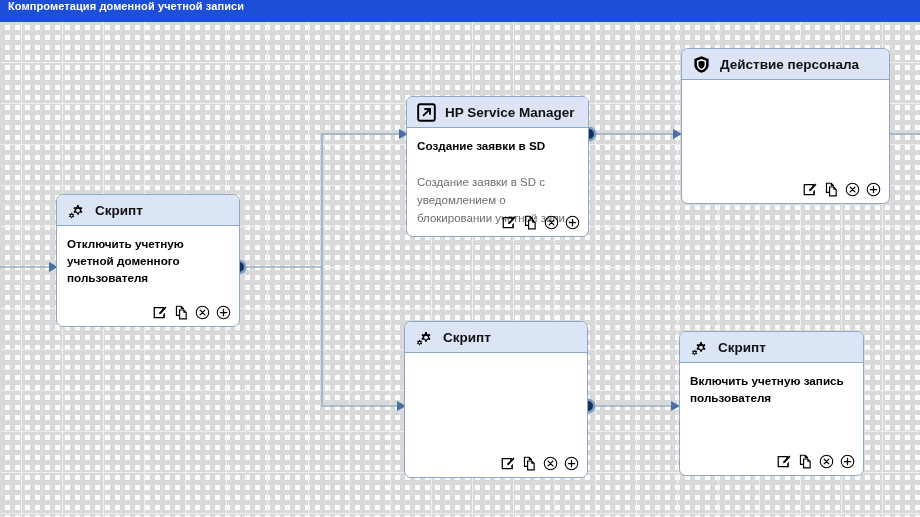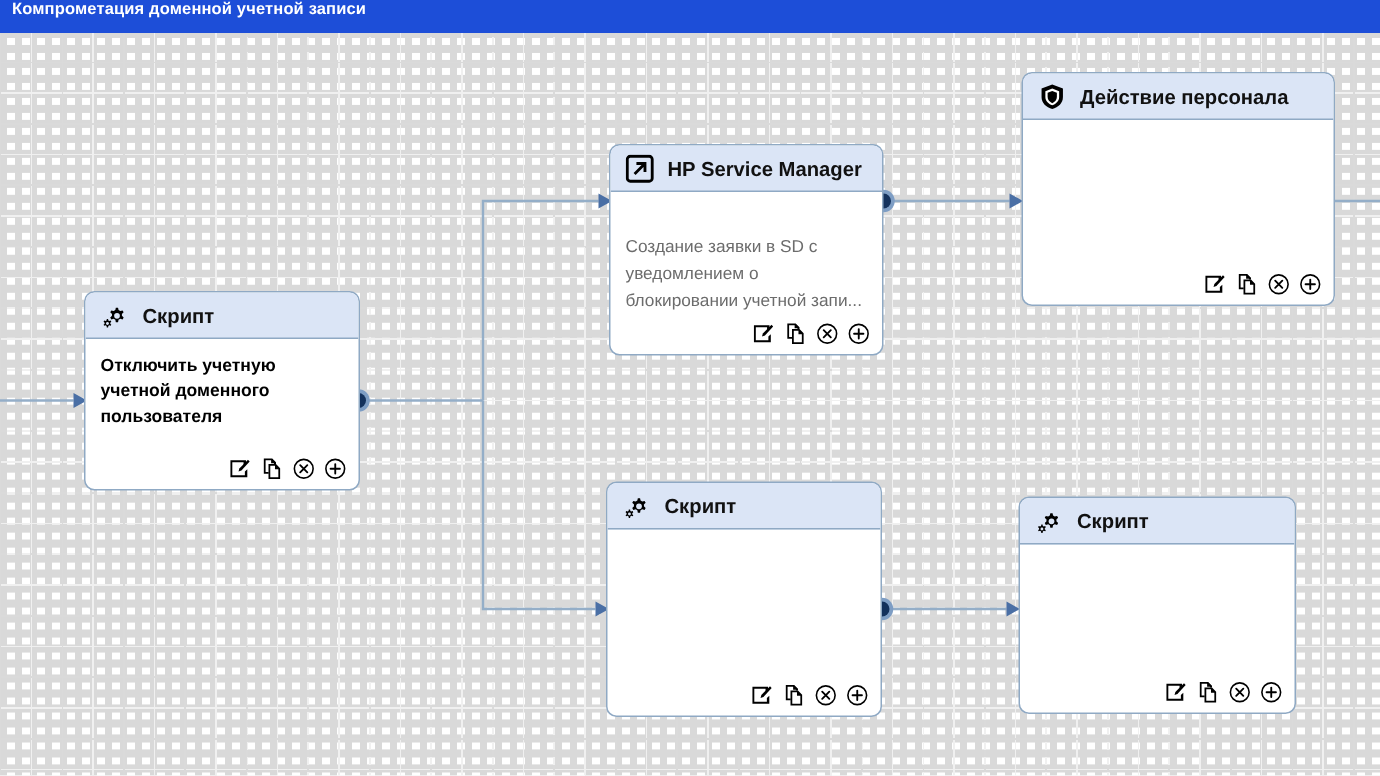--- a/index.html
+++ b/index.html
@@ -267,20 +267,21 @@
   <div class="node-head">
     <span class="head-icon">
       <svg viewBox="0 0 24 24" width="19" height="19">
         <rect x="1.5" y="1.5" width="21" height="21" rx="2.5" fill="none" stroke="#000" stroke-width="2.4"></rect>
         <path d="M8.5 15.5L16 8M10.4 7.6H16.4V13.6" fill="none" stroke="#000" stroke-width="2.4" stroke-linecap="square"></path>
       </svg>
     </span>
     <span class="head-label">HP Service Manager</span>
   </div>
   <div class="node-body">
+    <p class="node-title">Создание заявки в SD</p>
     <p class="node-desc">Создание заявки в SD с уведомлением о блокировании учетной запи...</p>
     <div class="node-actions">
       <svg width="15" height="15" viewBox="0 0 24 24">
         <path d="M3 5h12v3.2l2.6-2.6V3H1v18h18v-8.6l-2.6 2.6V19H3z" fill="#000"></path>
         <path d="M21.5 4.3l-1.8-1.8-9.2 9.2-.9 3.1 3.1-.9z" fill="#000"></path>
       </svg>
       <svg width="15" height="15" viewBox="0 0 24 24">
         <path d="M3 1h9l4 4v2h-2.2V6.2H10.8V2.9H4.9v12.6h3.3V17.4H3z" fill="#000"></path>
         <path d="M8 7h8l4.4 4.4V23H8zm1.9 1.9v12.2h8.6v-8.7h-3.6V8.9z" fill="#000"></path>
       </svg>
@@ -373,20 +374,21 @@
           <path d="M15.2 7.2c.5.2 1 .5 1.4.9l2-.6.9 1.6-1.5 1.4c.1.5.1 1.1 0 1.6l1.5 1.4-.9 1.6-2-.6c-.4.4-.9.7-1.4.9l-.4 2h-1.9l-.4-2c-.5-.2-1-.5-1.4-.9l-2 .6-.9-1.6 1.5-1.4c-.1-.5-.1-1.1 0-1.6L8.2 9.1l.9-1.6 2 .6c.4-.4.9-.7 1.4-.9l.4-2h1.9l.4 2z"></path>
           <circle cx="13.9" cy="12.1" r="2.4" fill="#dbe5f6"></circle>
           <path d="M6.6 15.9c.3.1.6.3.8.5l1.2-.3.5.9-.9.8c.1.3.1.6 0 .9l.9.8-.5.9-1.2-.3c-.2.2-.5.4-.8.5l-.2 1.2H5.3l-.2-1.2c-.3-.1-.6-.3-.8-.5l-1.2.3-.5-.9.9-.8c-.1-.3-.1-.6 0-.9l-.9-.8.5-.9 1.2.3c.2-.2.5-.4.8-.5l.2-1.2h1.1l.2 1.2z"></path>
           <circle cx="5.85" cy="18.5" r="1.2" fill="#dbe5f6"></circle>
         </g>
       </svg>
     </span>
     <span class="head-label">Скрипт</span>
   </div>
   <div class="node-body">
+    <p class="node-title">Включить учетную запись пользователя</p>
     <div class="node-actions">
       <svg width="15" height="15" viewBox="0 0 24 24">
         <path d="M3 5h12v3.2l2.6-2.6V3H1v18h18v-8.6l-2.6 2.6V19H3z" fill="#000"></path>
         <path d="M21.5 4.3l-1.8-1.8-9.2 9.2-.9 3.1 3.1-.9z" fill="#000"></path>
       </svg>
       <svg width="15" height="15" viewBox="0 0 24 24">
         <path d="M3 1h9l4 4v2h-2.2V6.2H10.8V2.9H4.9v12.6h3.3V17.4H3z" fill="#000"></path>
         <path d="M8 7h8l4.4 4.4V23H8zm1.9 1.9v12.2h8.6v-8.7h-3.6V8.9z" fill="#000"></path>
       </svg>
       <svg width="15" height="15" viewBox="0 0 24 24">

